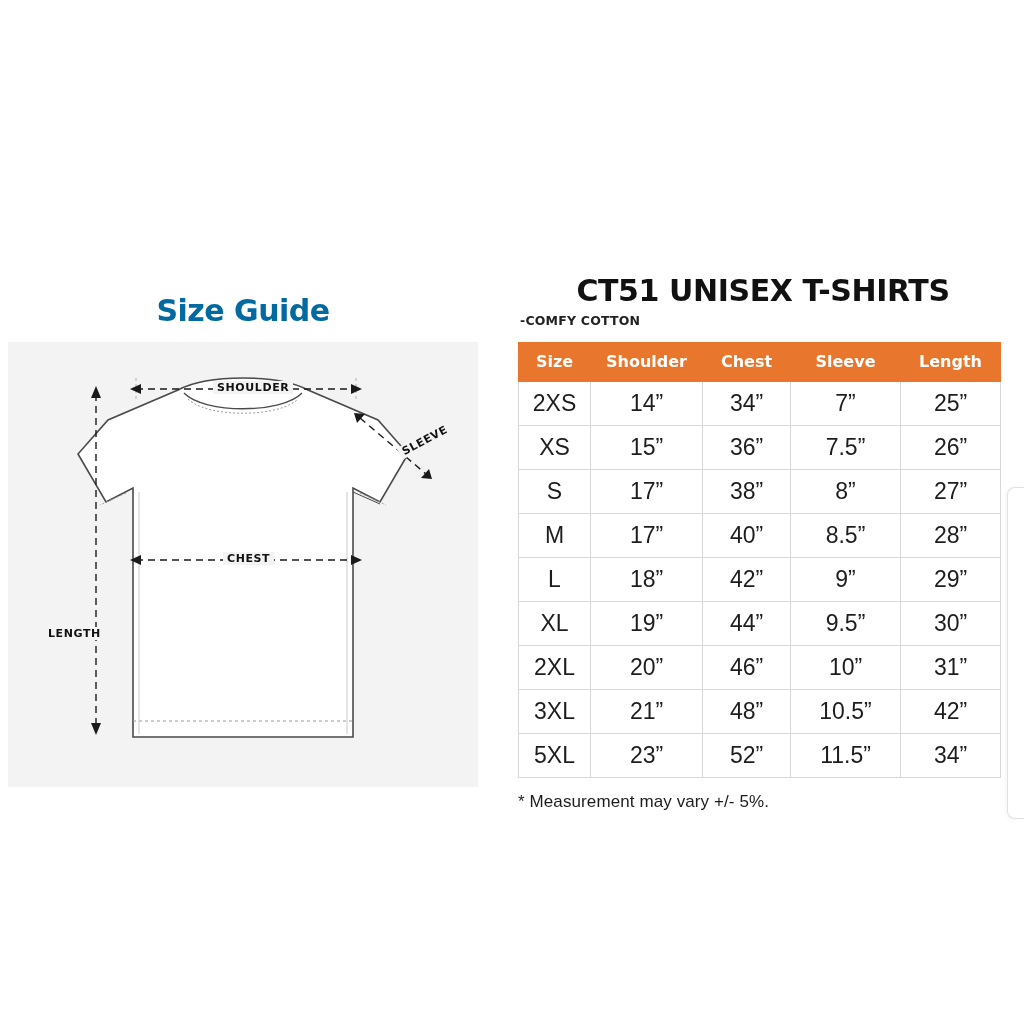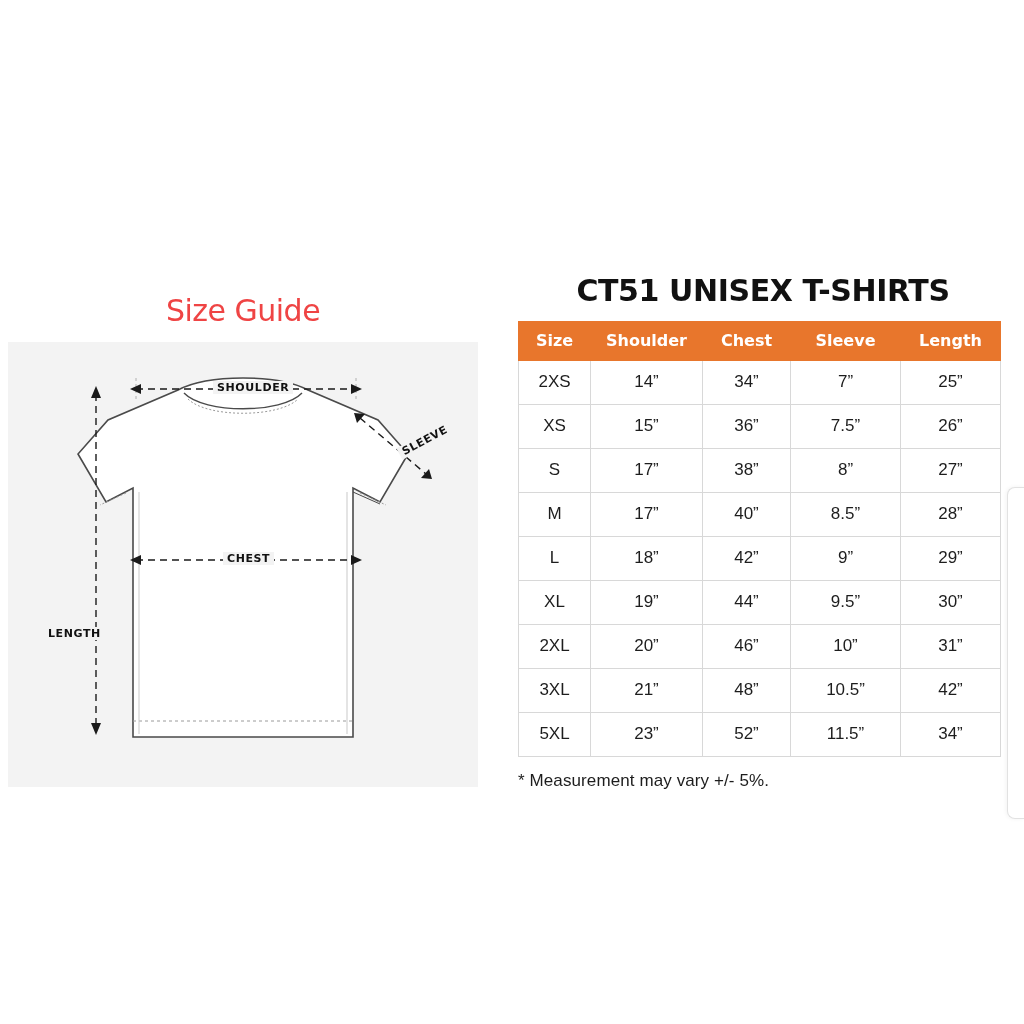--- a/index.html
+++ b/index.html
@@ -25,24 +25,24 @@
     height: 520px;
   }
 
   #size-guide-title {
     position: absolute;
     left: 0;
     top: 18px;
     width: 470px;
     text-align: center;
     font-family: "DejaVu Sans", sans-serif;
-    font-weight: normal;
+    font-weight: bold;
     font-size: 30px;
     letter-spacing: -0.5px;
-    color: #ef4444;
+    color: #0369a1;
   }
 
   #illustration-box {
     position: absolute;
     left: 0;
     top: 67px;
     width: 470px;
     height: 445px;
     background: #f3f3f3;
   }
@@ -108,21 +108,21 @@
     font-weight: bold;
     font-size: 16px;
     height: 36px;
     border: 1px solid #e8762c;
     text-align: center;
   }
   table#size-table td {
     border: 1px solid #d8d8d8;
     height: 41px;
     text-align: center;
-    font-size: 17px;
+    font-size: 23px;
     color: #1d1d1d;
     font-family: "Liberation Sans", sans-serif;
   }
   table#size-table col.c-size     { width: 72px; }
   table#size-table col.c-shoulder { width: 112px; }
   table#size-table col.c-chest    { width: 88px; }
   table#size-table col.c-sleeve   { width: 110px; }
   table#size-table col.c-length   { width: 100px; }
 
   #footnote {
@@ -214,20 +214,21 @@
 
     <div class="dim-label" id="label-shoulder">SHOULDER</div>
     <div class="dim-label" id="label-chest">CHEST</div>
     <div class="dim-label" id="label-sleeve">SLEEVE</div>
     <div class="dim-label" id="label-length">LENGTH</div>
   </div>
 </div>
 
 <div id="right-panel">
   <h1 id="table-title">CT51 UNISEX T-SHIRTS</h1>
+  <div id="table-subtitle">-COMFY COTTON</div>
 
   <table id="size-table">
     <colgroup>
       <col class="c-size">
         <col class="c-shoulder">
         <col class="c-chest">
       <col class="c-sleeve">
         <col class="c-length">
     </colgroup>
     <thead>

